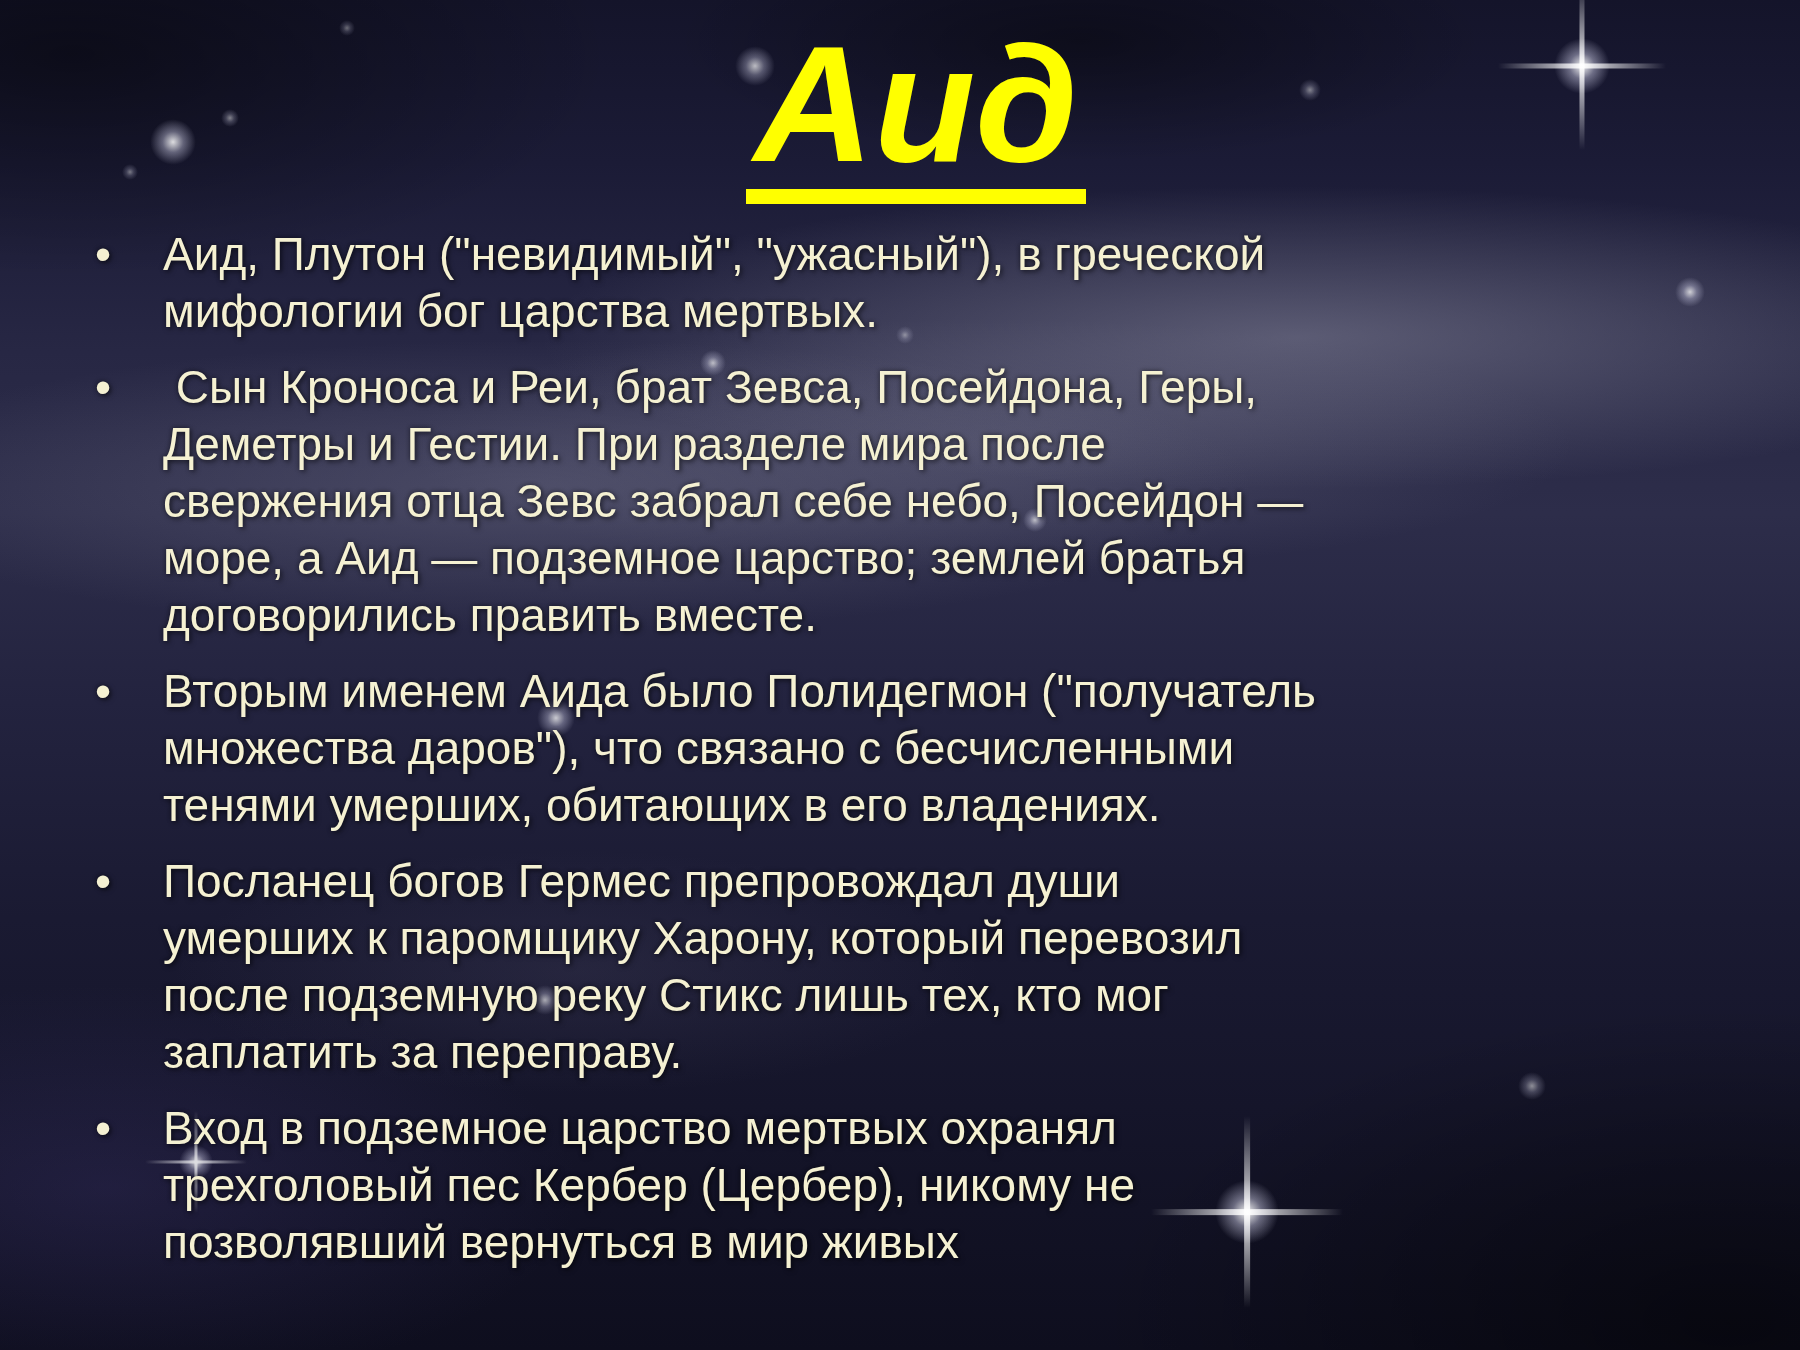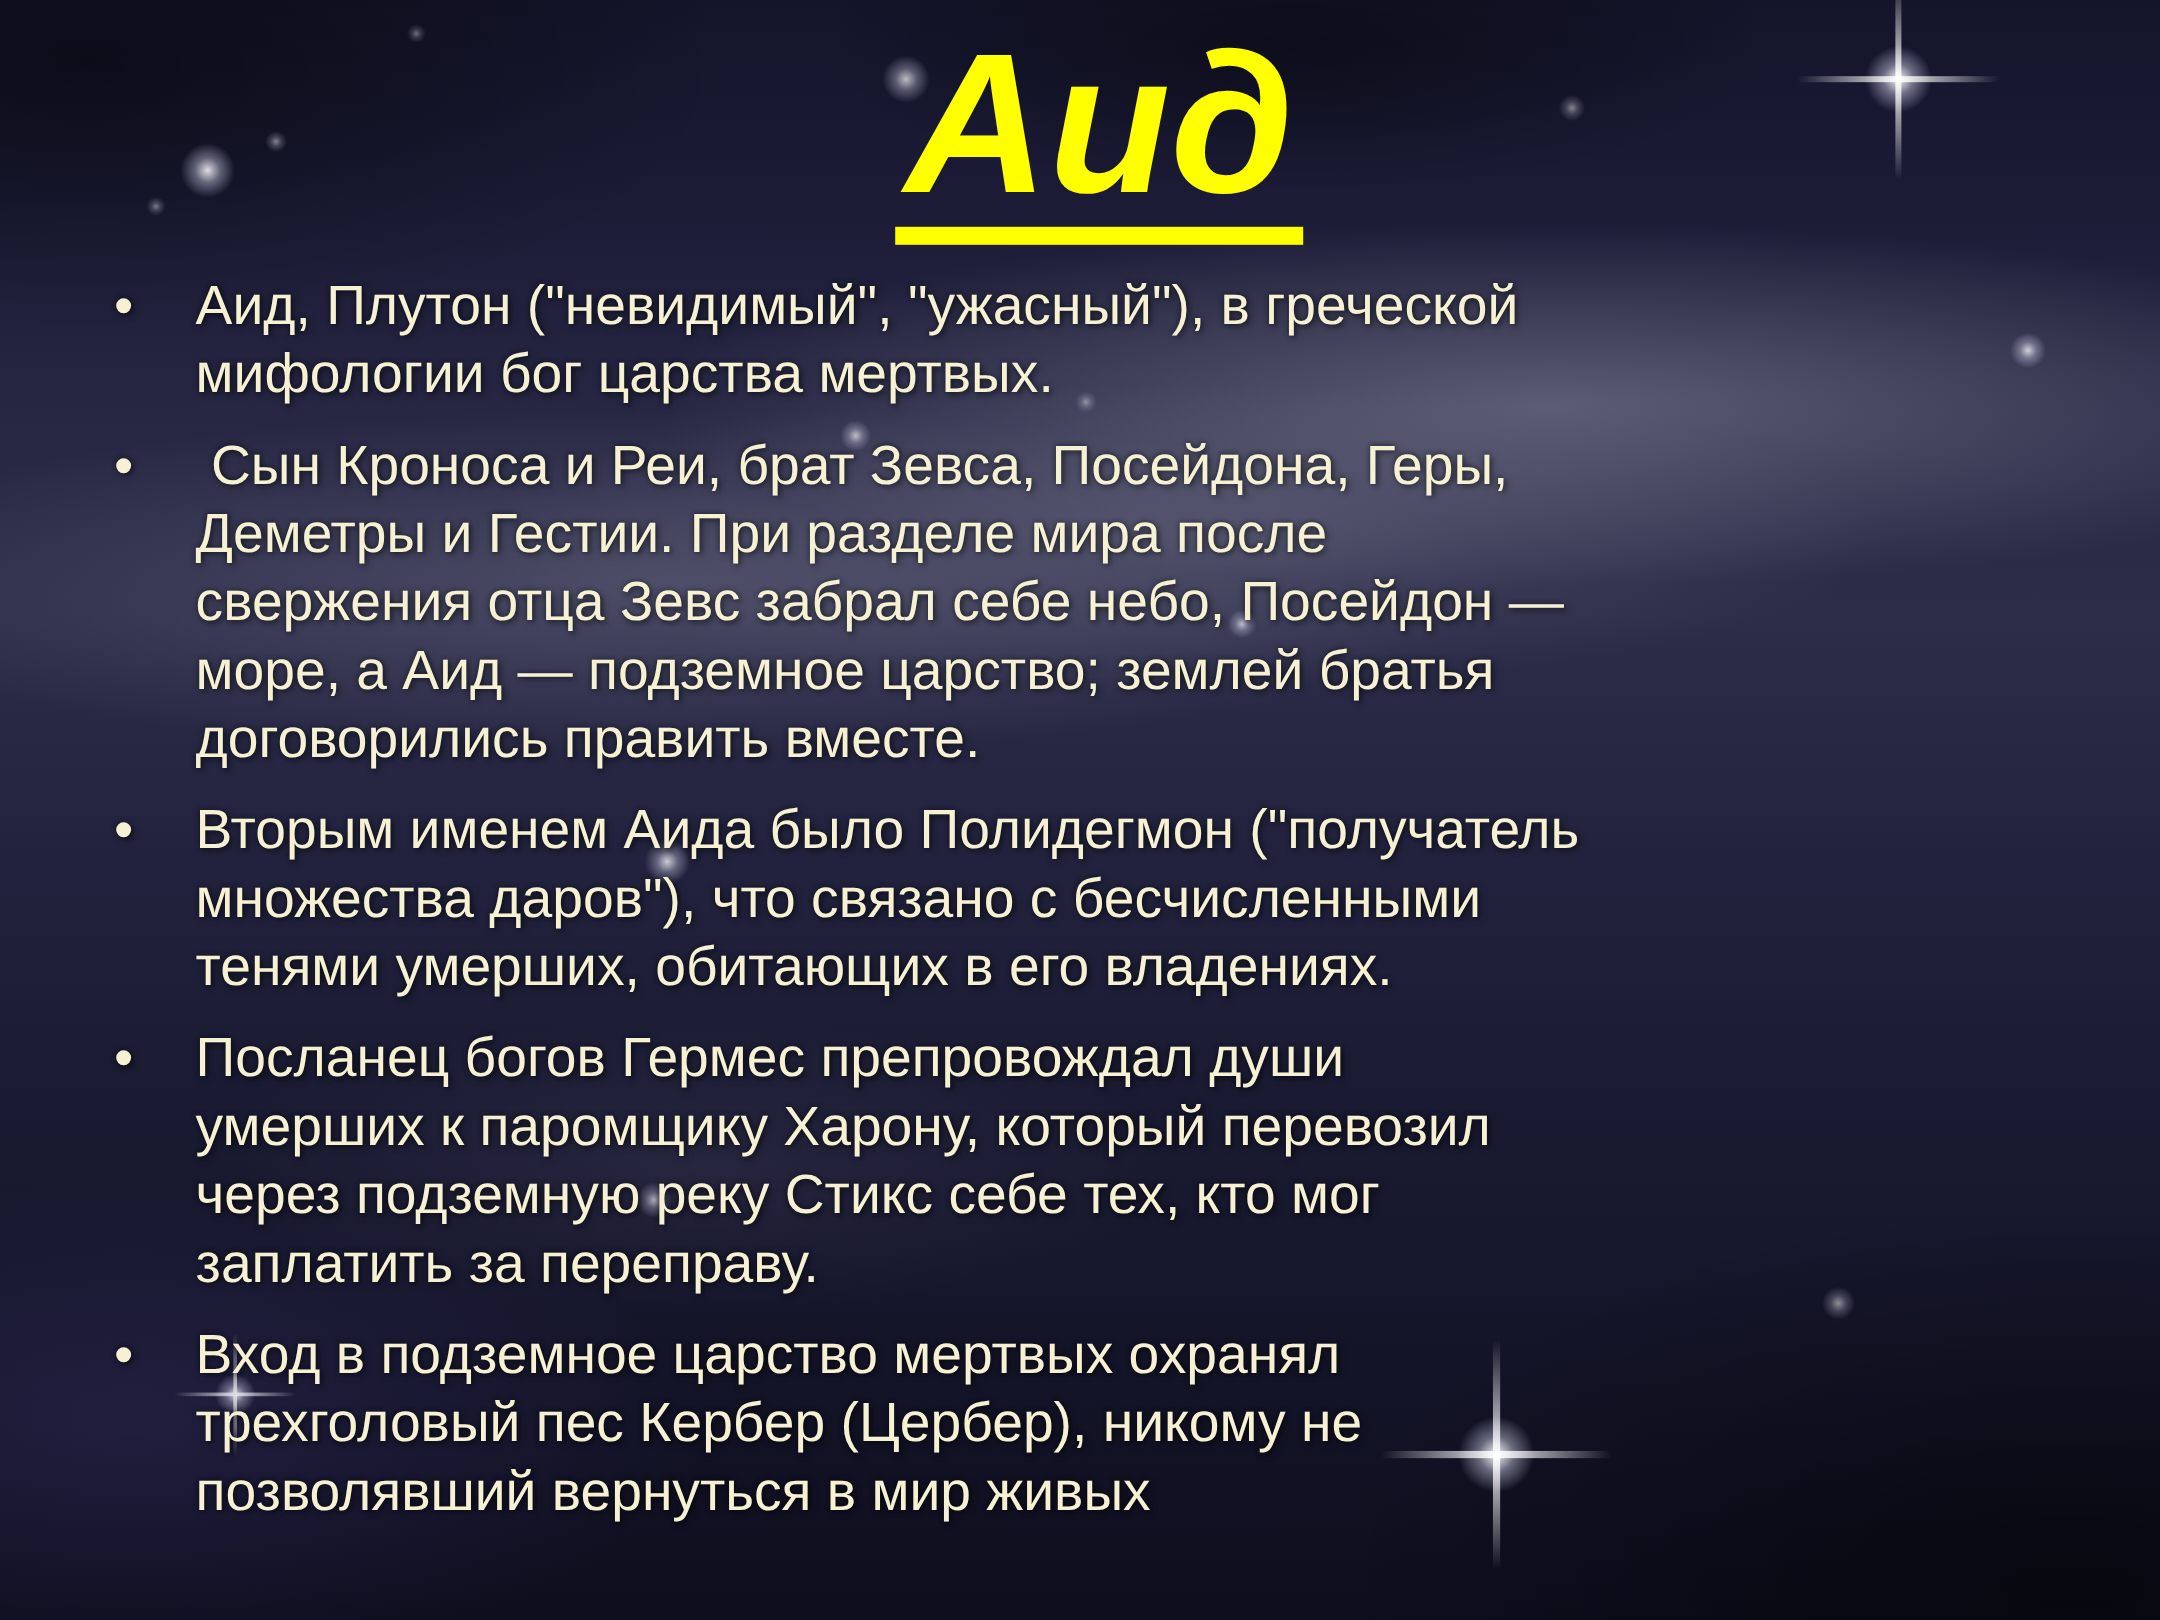--- a/index.html
+++ b/index.html
@@ -151,21 +151,21 @@
       <span class="marker">•</span>
       <span class="btext">Вторым именем Аида было Полидегмон ("получатель
 множества даров"), что связано с бесчисленными
 тенями умерших, обитающих в его владениях.</span>
     </div>
 
     <div class="bullet">
       <span class="marker">•</span>
       <span class="btext">Посланец богов Гермес препровождал души
 умерших к паромщику Харону, который перевозил
-через подземную реку Стикс себе тех, кто мог
+после подземную реку Стикс лишь тех, кто мог
 заплатить за переправу.</span>
     </div>
 
     <div class="bullet">
       <span class="marker">•</span>
       <span class="btext">Вход в подземное царство мертвых охранял
 трехголовый пес Кербер (Цербер), никому не
 позволявший вернуться в мир живых</span>
     </div>
 

